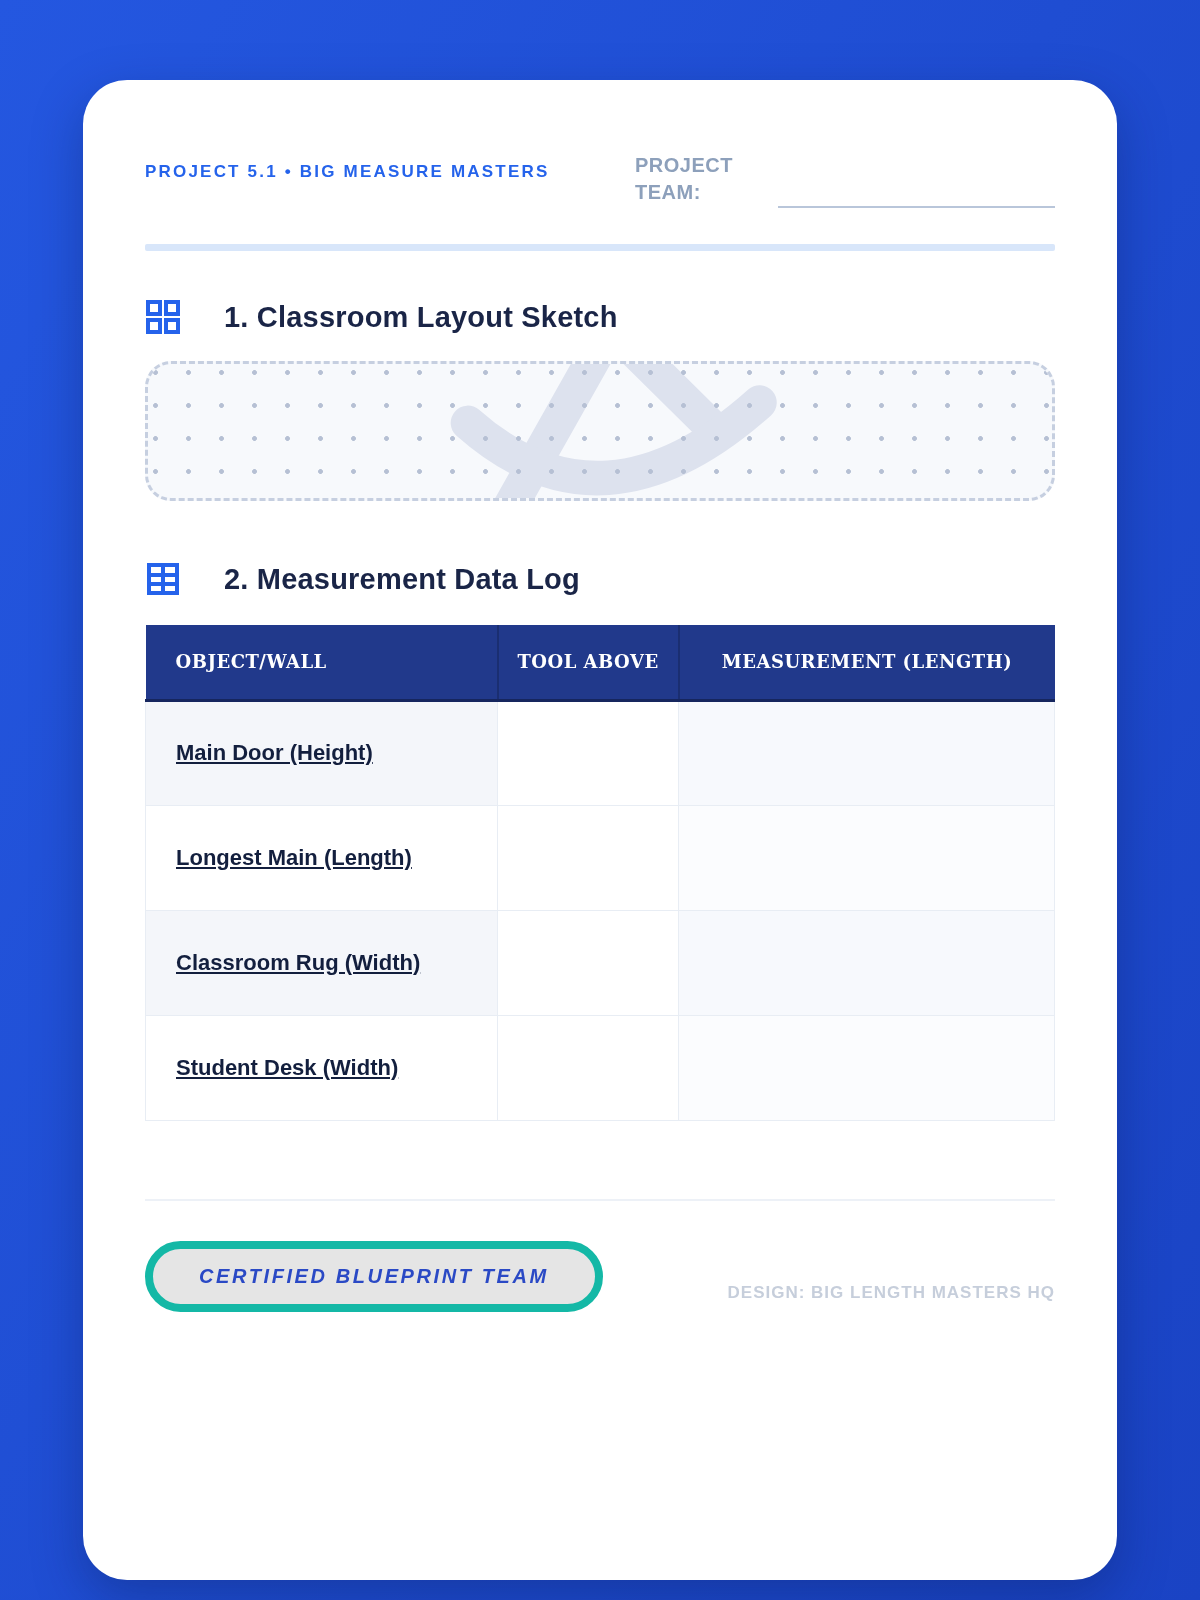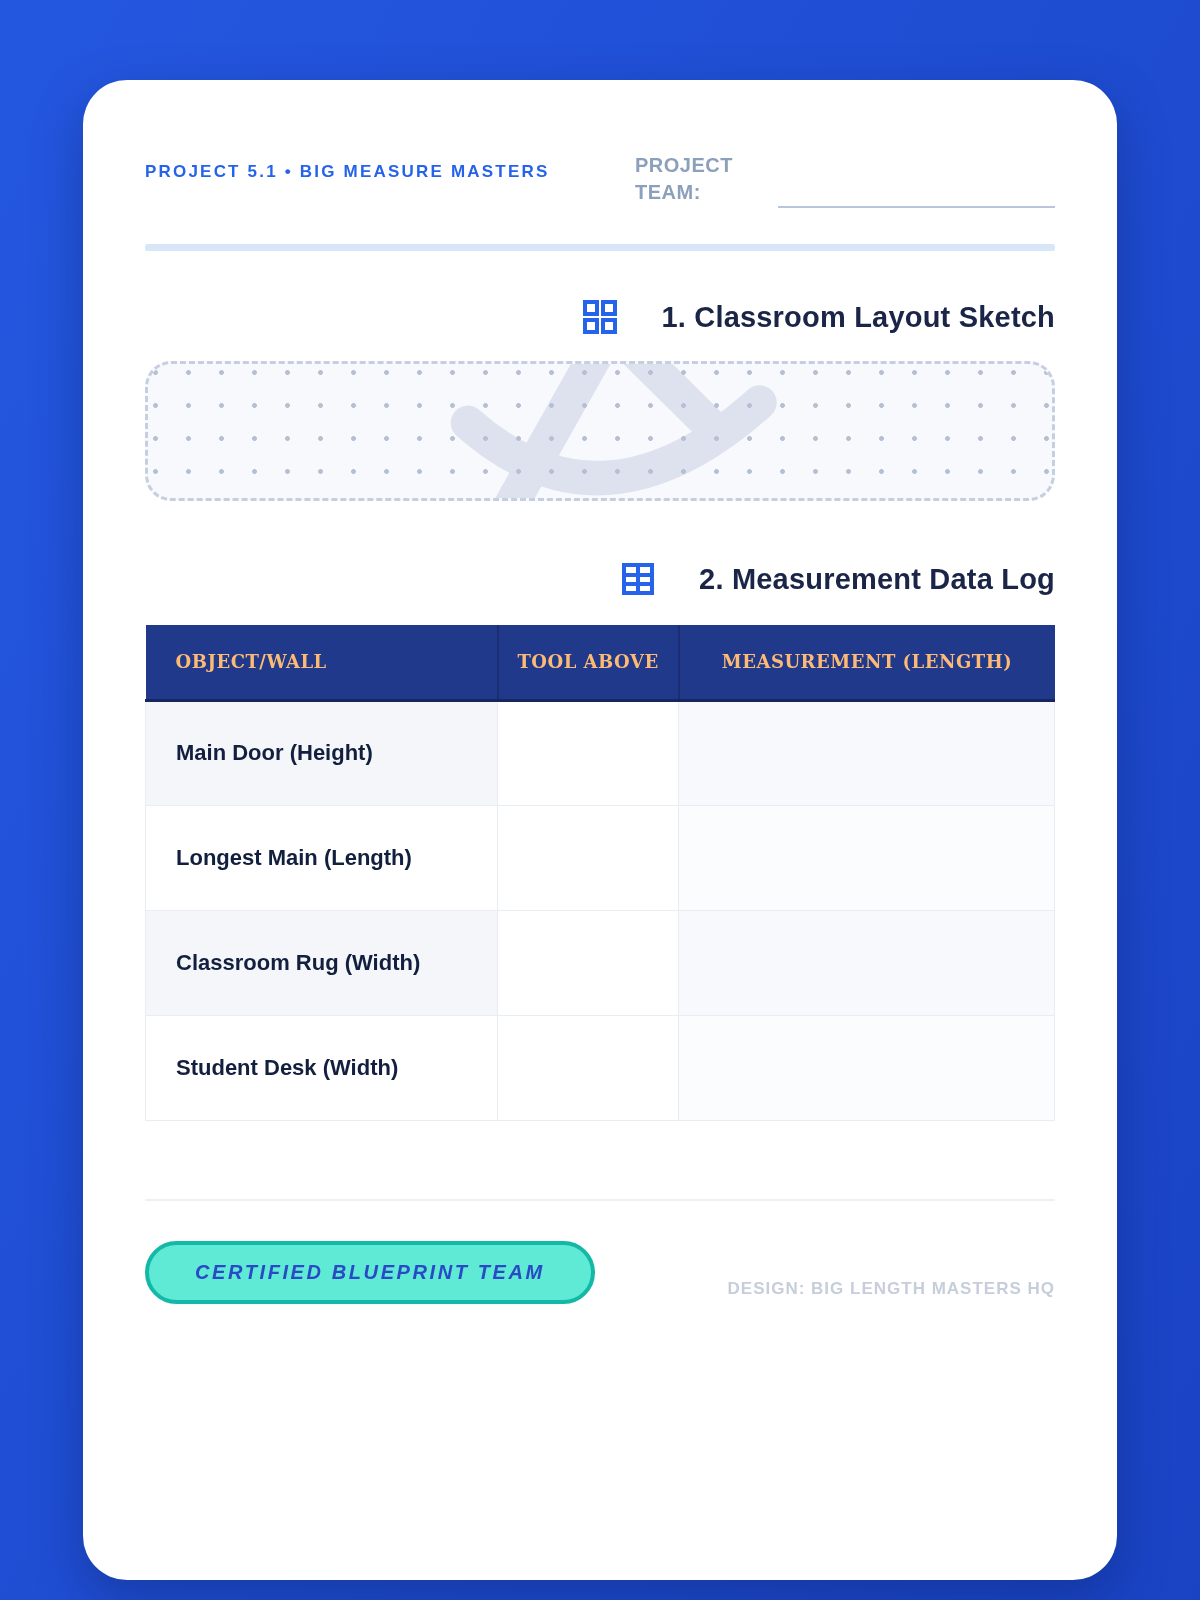--- a/index.html
+++ b/index.html
@@ -54,21 +54,21 @@
   }
   .team-line{
     flex:1;height:56px;
     border-bottom:2px solid #b9c6da;
   }
   .header-divider{
     margin-top:36px;height:7px;border-radius:2px;
     background:#d8e6fa;
   }
   
-  .section-head{display:flex;align-items:center;gap:43px;justify-content:flex-end;}
+  .section-head{display:flex;align-items:center;gap:43px;}
   .section-head.s1{margin-top:48px;}
   .section-head.s2{margin-top:60px;}
   .section-head h2{
     font-size:29px;font-weight:bold;color:var(--heading);
     letter-spacing:.2px;
   }
   .section-icon{width:36px;height:36px;flex:0 0 36px;display:block;}
   
   .sketch-area{
     position:relative;
@@ -89,53 +89,54 @@
     font-size:17px;font-weight:bold;letter-spacing:1px;
     color:var(--caption);
   }
   
   table.data-log{
     margin-top:28px;width:100%;
     border-collapse:collapse;
   }
   table.data-log th{
     background:var(--table-header);
-    color:#fdba74;
+    color:#ffffff;
     font-family:"DejaVu Serif","Liberation Serif",serif;
     font-weight:bold;font-size:18px;letter-spacing:.5px;
     height:75px;
     border-right:2px solid #1a2e71;
     border-bottom:3px solid #16265e;
   }
   table.data-log th:last-child{border-right:none;}
   th.col-object{text-align:left;padding-left:30px;width:352px;}
   th.col-tool{text-align:center;width:181px;}
   th.col-measure{text-align:center;}
   table.data-log td{
     height:105px;
     border:1px solid #e8edf4;
     background:#ffffff;
+    text-decoration:underline;
   }
   td.cell-object{
     font-size:22px;font-weight:bold;color:#131f3e;
     padding-left:30px;
   }
   tr.odd td.cell-object{background:#f4f6fa;}
   tr.odd td.cell-measure{background:#f7f9fd;}
   tr.even td.cell-measure{background:#fbfcfe;}
   
   .footer-divider{margin-top:78px;height:2px;background:#edf1f7;}
   .footer-row{
     margin-top:40px;display:flex;
     justify-content:space-between;align-items:center;
   }
   .badge{
     display:inline-block;
     padding:16px 46px;border-radius:60px;
-    background:#5eead4;border:4px solid #14b8a6;
+    background:#e5e5e5;border:8px solid #14b8a6;
     font-size:20px;font-weight:bold;font-style:italic;
     letter-spacing:2.6px;color:var(--badge-text);
   }
   .credit{
     font-size:17px;font-weight:bold;letter-spacing:1px;
     color:var(--credit);margin-top:34px;
   }
 </style>
 </head>
 <body>

